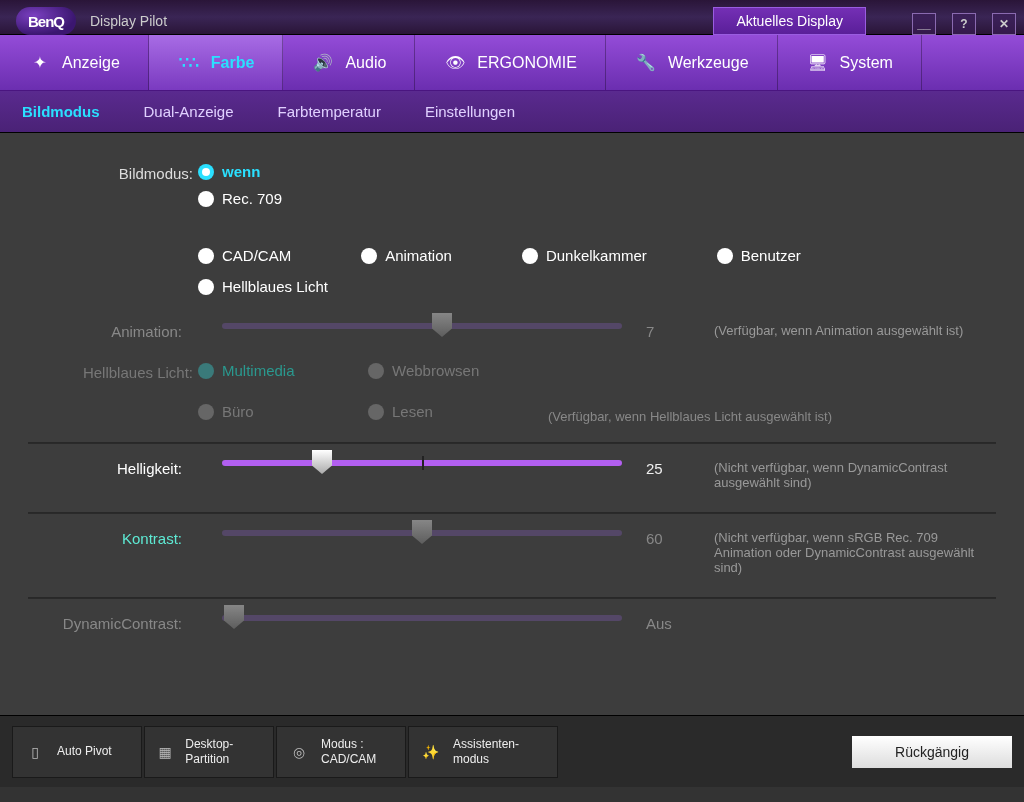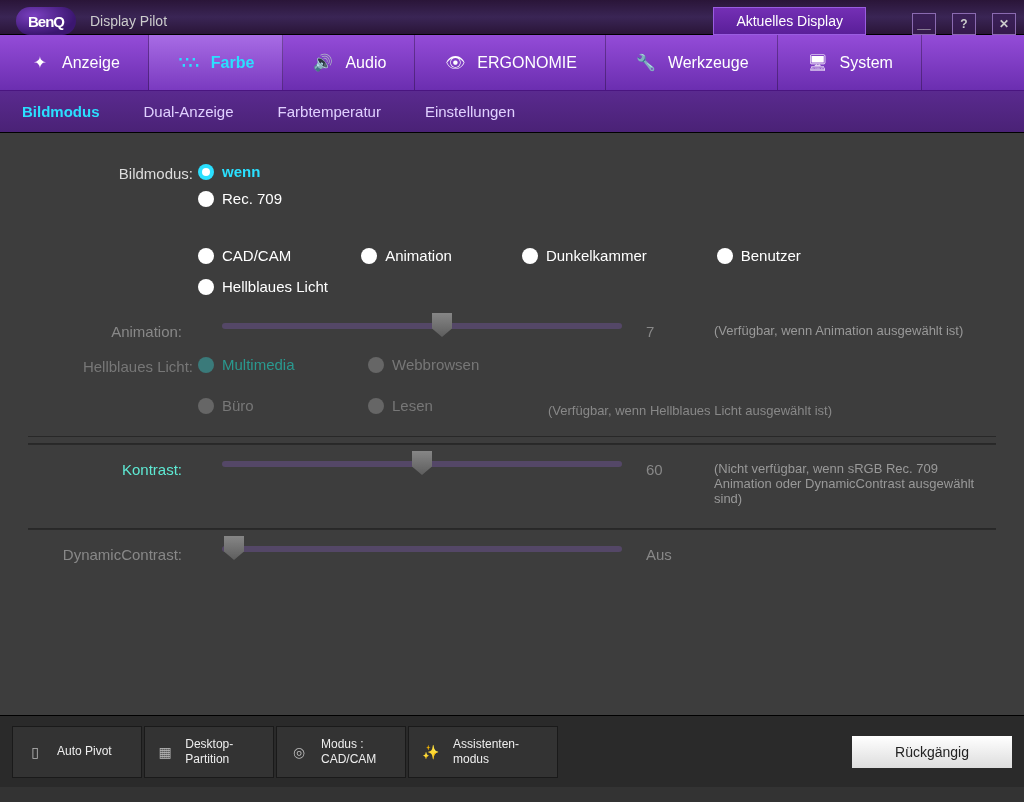--- a/index.html
+++ b/index.html
@@ -219,21 +219,21 @@
 
   <div class="slider-row" style="border-top:none; padding-top:6px;">
     <div class="slabel" style="color:#888">Animation:</div>
     <div class="strack dim">
       <div class="sthumb dim" style="left:55%"></div>
     </div>
     <div class="svalue dim">7</div>
     <div class="shint">(Verfügbar, wenn Animation ausgewählt ist)</div>
   </div>
 
-  <div class="row" style="margin-top:0;">
+  <div class="row" style="margin-top:6px;">
     <div class="label-col dim">Hellblaues Licht:</div>
     <div class="content-col">
       <div class="hbl-grid">
         <div class="radio-item dim">
           <span class="radio-dot" style="background:#3a7a7a"></span>
           <span style="color:#2a998f">Multimedia</span>
         </div>
         <div class="radio-item dim">
           <span class="radio-dot"></span>
           <span>Webbrowsen</span>
@@ -247,20 +247,29 @@
           <span class="radio-dot"></span>
           <span>Lesen</span>
         </div>
         <div class="hint">(Verfügbar, wenn Hellblaues Licht ausgewählt ist)</div>
       </div>
     </div>
   </div>
 
   <hr class="sep">
 
+  <div class="slider-row">
+    <div class="slabel">Helligkeit:</div>
+    <div class="strack" style="background:#b25ff0">
+      <div class="smid"></div>
+      <div class="sthumb" style="left:25%"></div>
+    </div>
+    <div class="svalue">25</div>
+    <div class="shint">(Nicht verfügbar, wenn DynamicContrast ausgewählt sind)</div>
+  </div>
 
   <hr class="sep">
 
   <div class="slider-row">
     <div class="slabel" style="color:#5eead4">Kontrast:</div>
     <div class="strack dim">
       <div class="smid"></div>
       <div class="sthumb dim" style="left:50%"></div>
     </div>
     <div class="svalue dim">60</div>

